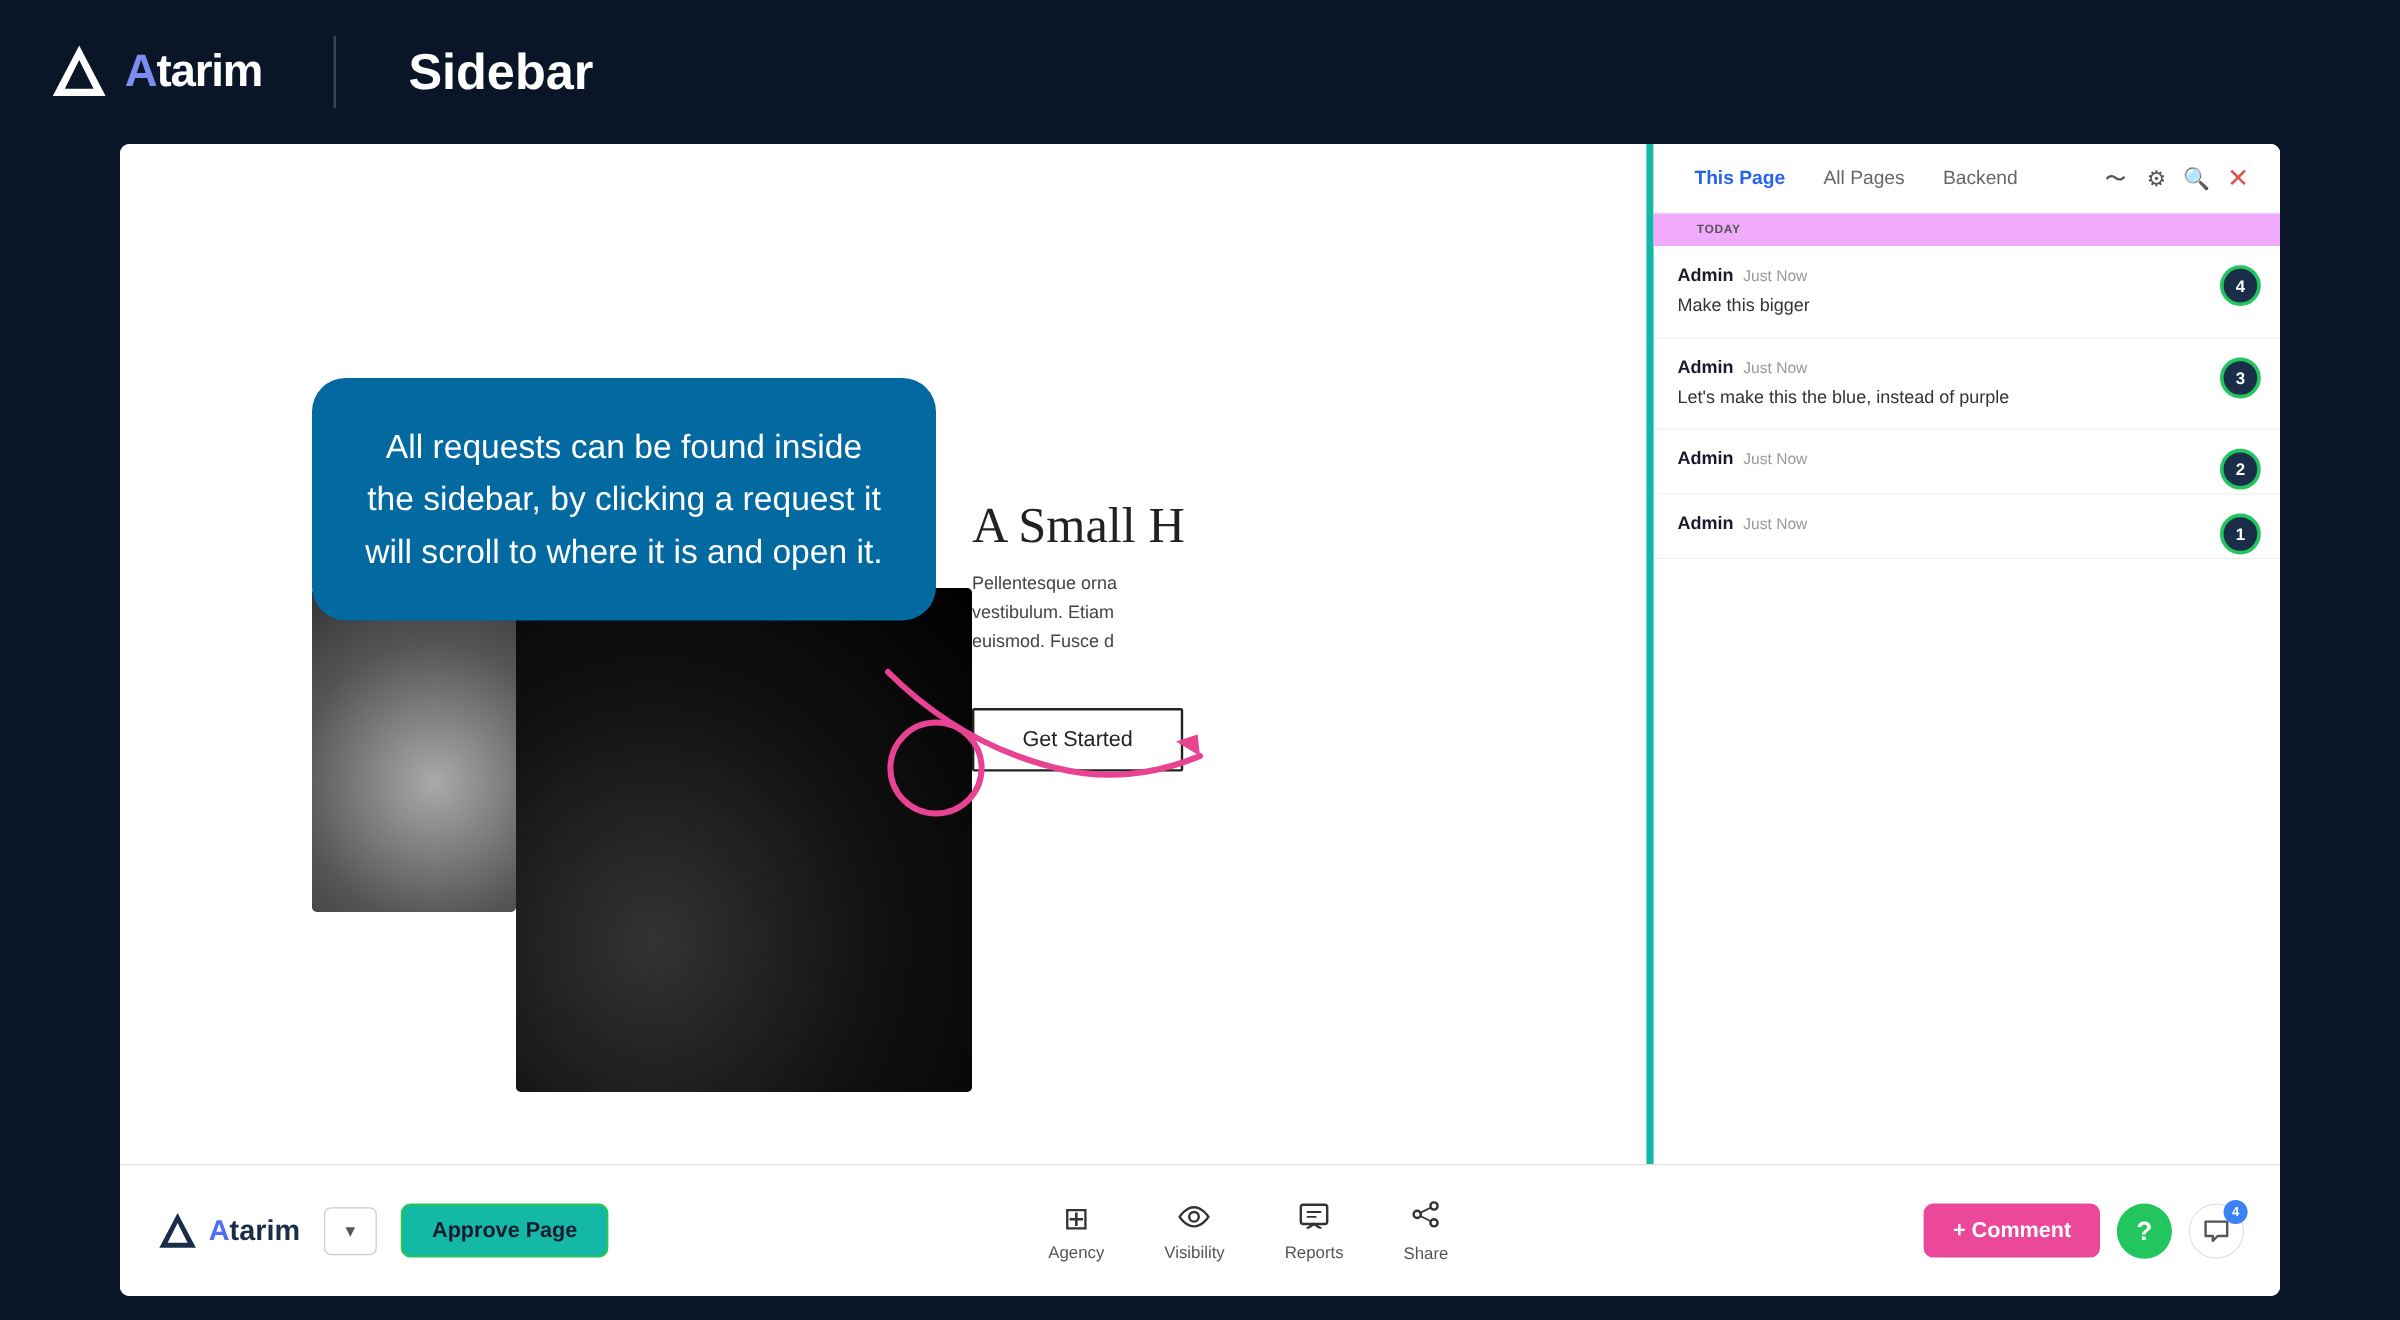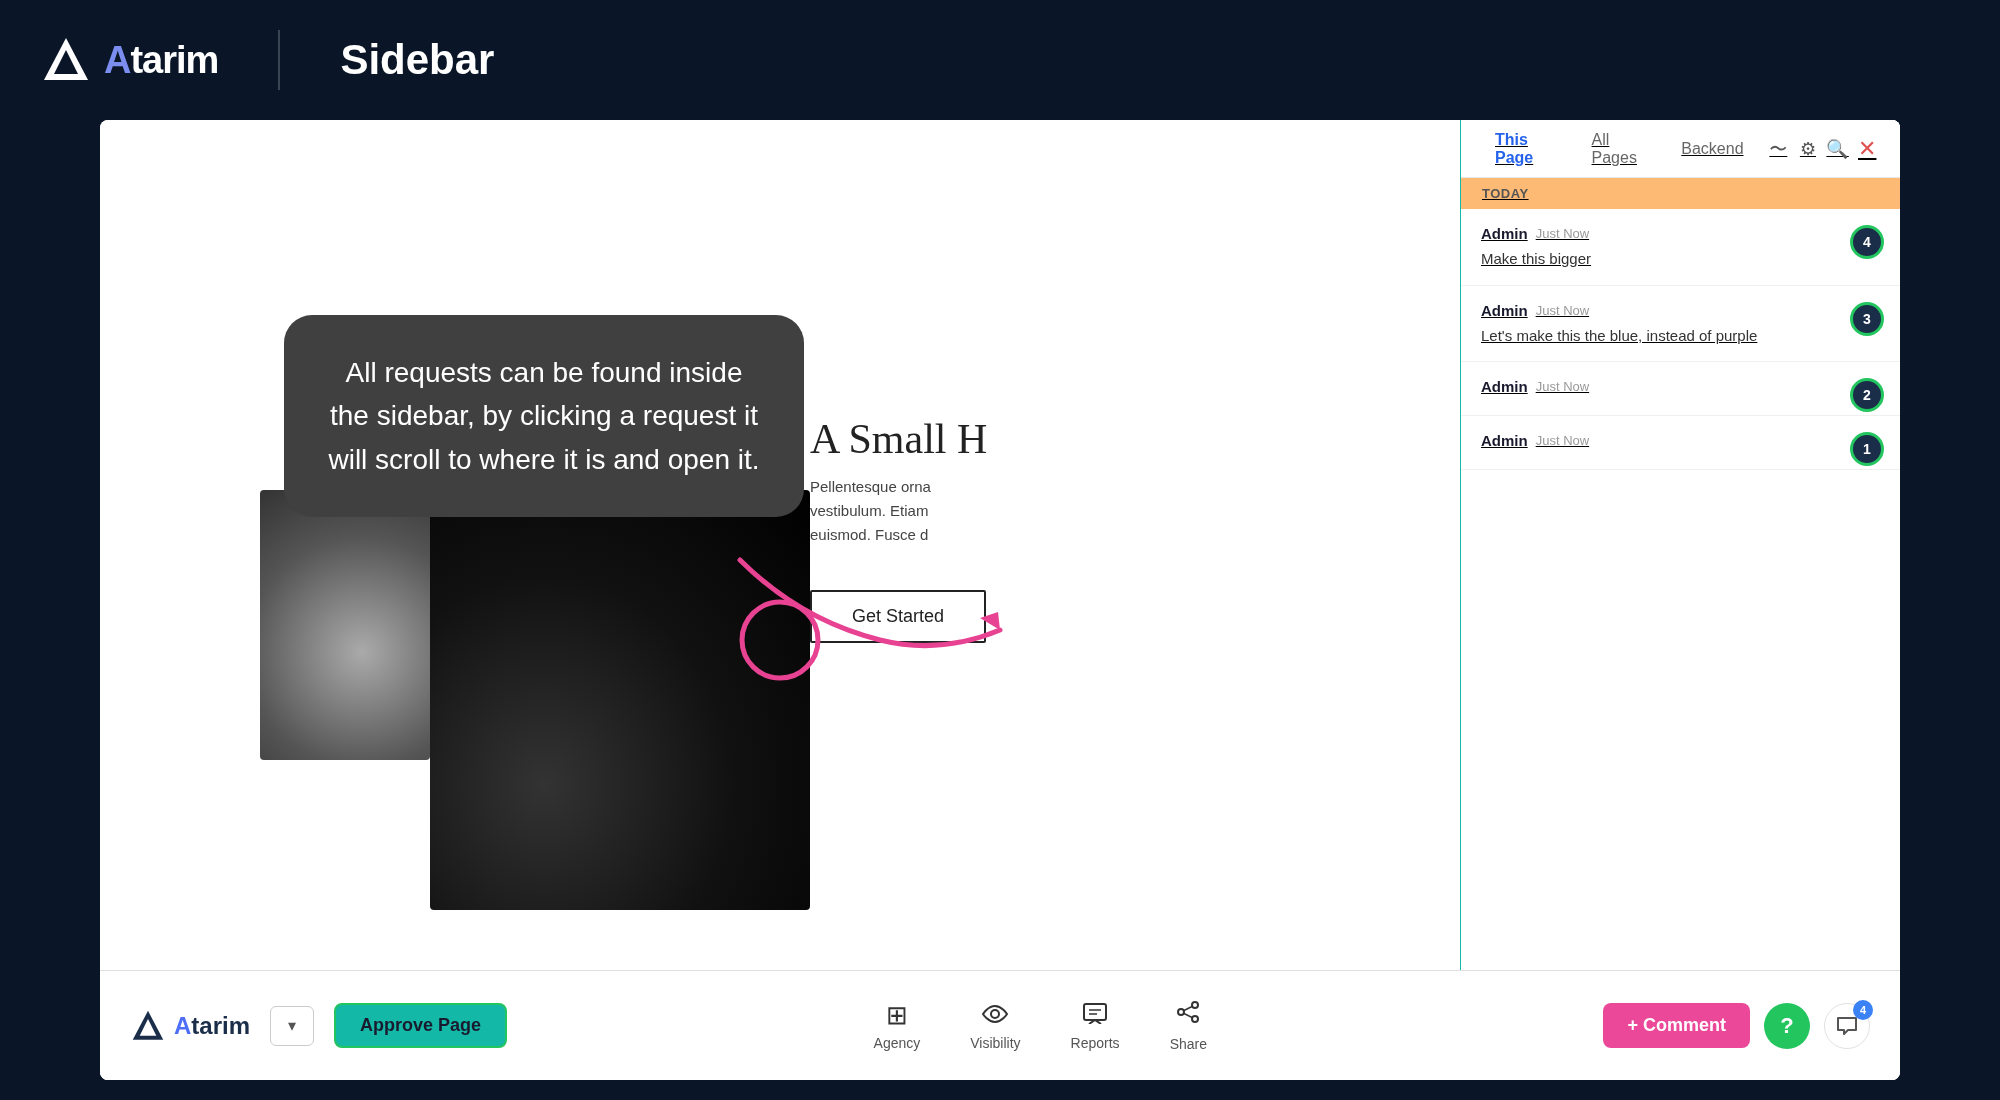--- a/index.html
+++ b/index.html
@@ -132,54 +132,52 @@
       cursor: pointer;
       border-radius: 2px;
     }
 
     
     .tooltip-bubble {
       position: absolute;
       left: 160px;
       top: 195px;
       width: 520px;
-      background: #404040;
+      background: #0369a1;
       border-radius: 28px;
       padding: 36px 44px;
       color: white;
       font-size: 28px;
       line-height: 1.55;
       text-align: center;
       font-weight: 400;
       z-index: 10;
-      margin-left: 24px;
     }
 
     
     .arrow-svg {
       position: absolute;
       left: 580px;
       top: 420px;
       width: 360px;
       height: 180px;
       z-index: 11;
     }
 
     
     .sidebar-panel {
       position: absolute;
       right: 0;
       top: 0;
-      width: 440px;
+      width: 528px;
       bottom: 110px;
       background: white;
-      border-left: 1px solid #14b8a6;
+      border-left: 6px solid #14b8a6;
       display: flex;
       flex-direction: column;
-      text-decoration: underline;
     }
 
     .sidebar-tabs {
       display: flex;
       align-items: center;
       padding: 0 20px;
       height: 58px;
       border-bottom: 1px solid #e8e8e8;
       background: white;
       gap: 4px;
@@ -214,23 +212,23 @@
     }
 
     .tab-close {
       color: #e05252;
       font-size: 22px;
       cursor: pointer;
       font-weight: 300;
     }
 
     .sidebar-section-label {
-      background: #fdba74;
-      padding: 8px 21px;
-      font-size: 13px;
+      background: #f0abfc;
+      padding: 8px 36px;
+      font-size: 10px;
       font-weight: 600;
       color: #555;
       letter-spacing: 0.5px;
     }
 
     .sidebar-comments {
       flex: 1;
       overflow-y: auto;
     }
 

